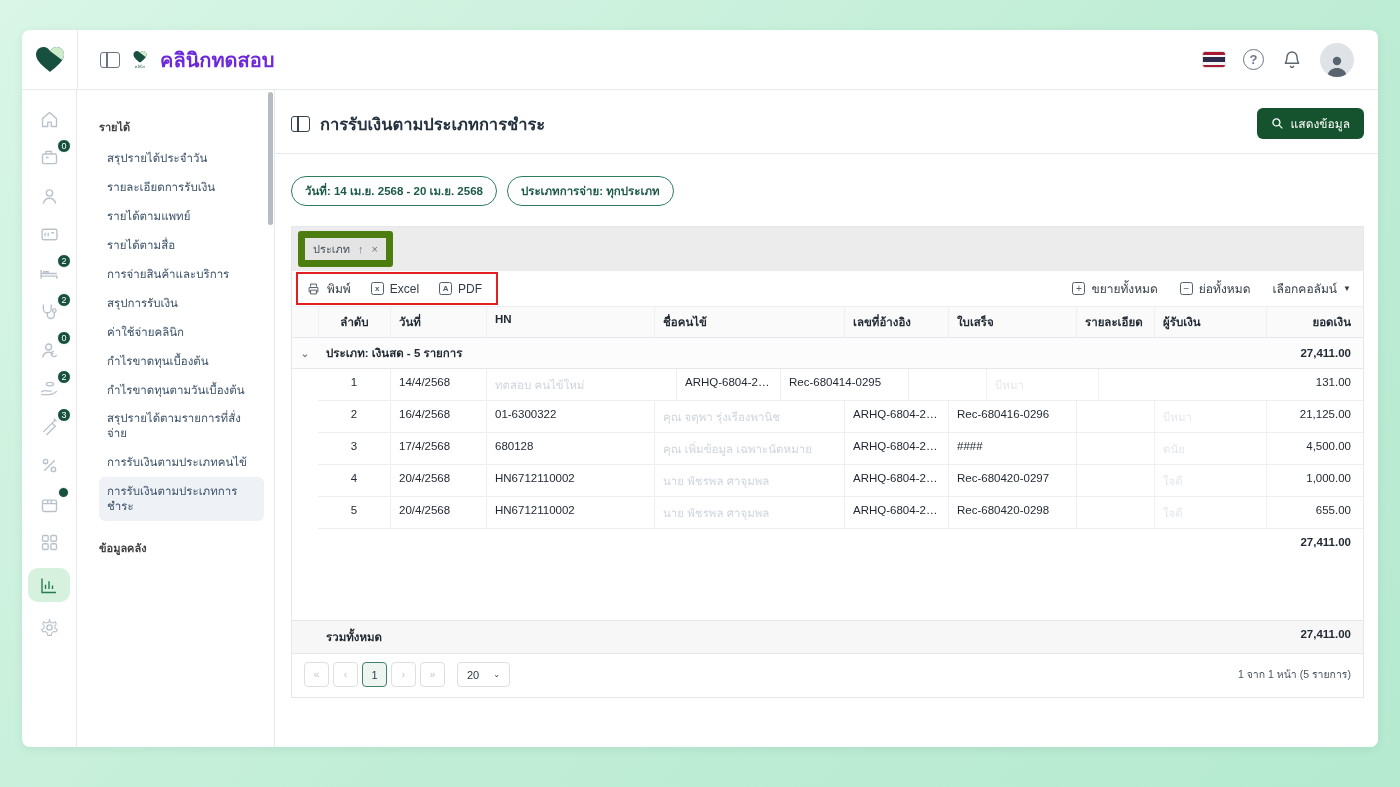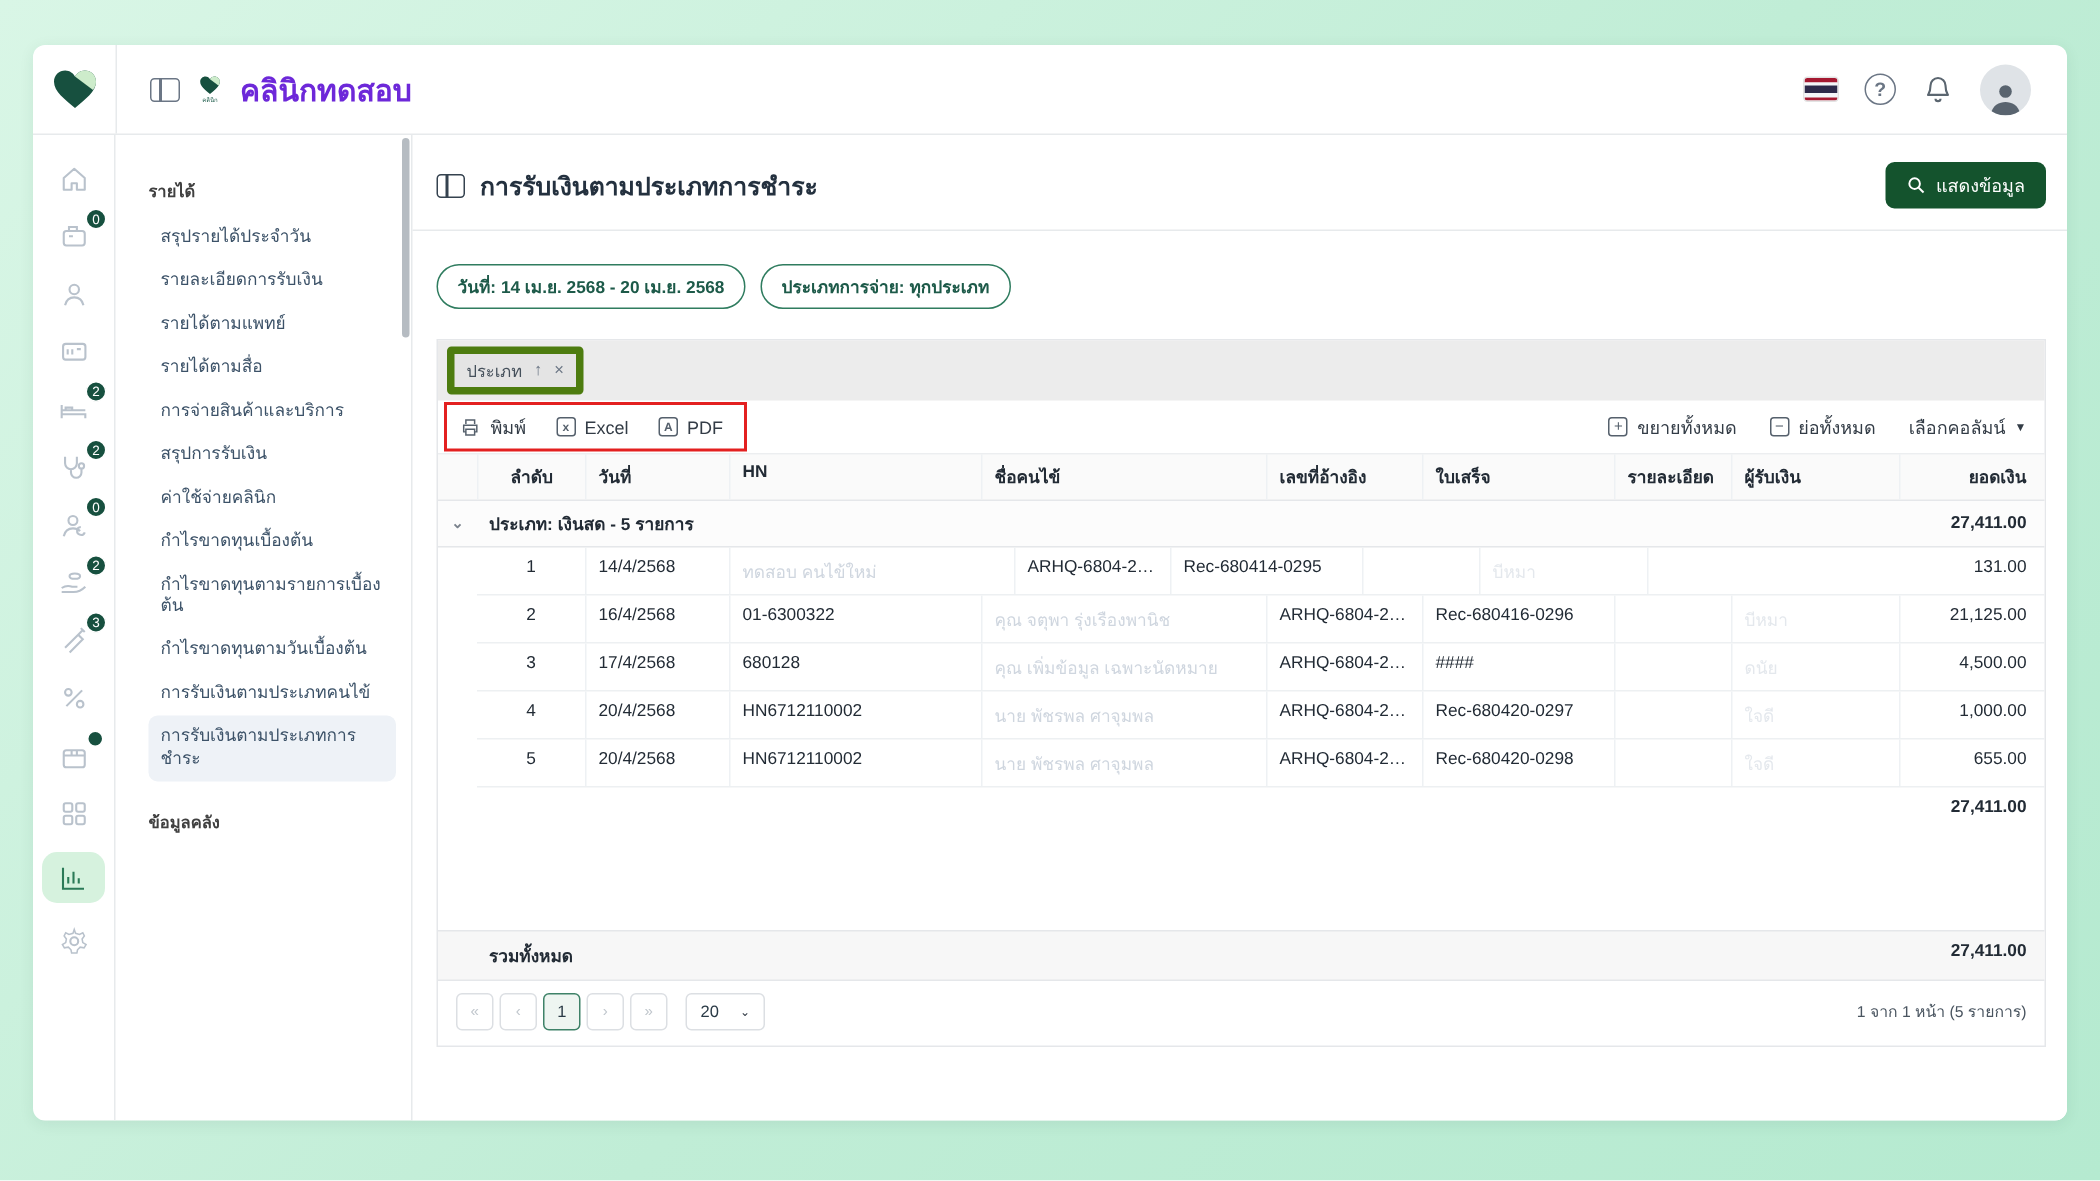--- a/index.html
+++ b/index.html
@@ -46,21 +46,21 @@
   .page-panel-icon { width:19px; height:16px; border:1.8px solid #35424f; border-radius:3px; position:relative; }
   .page-panel-icon::before { content:""; position:absolute; left:5px; top:-1px; bottom:-1px; width:1.8px; background:#35424f; }
   .show-btn { margin-left:auto; background:#14532d; color:#fff; border:none; border-radius:6px; height:31px; padding:0 14px; font-size:12px; display:flex; align-items:center; gap:7px; cursor:pointer; font-family:inherit; }
 
   .filters { display:flex; gap:10px; padding:22px 14px 14px 16px; }
   .chip { border:1px solid #2f7c5f; color:#1d5a49; border-radius:15px; padding:5px 13px; font-size:11.5px; font-weight:bold; background:#fff; }
 
   
   .tablebox { margin:6px 14px 0 16px; border:1px solid #e5e7ea; display:flex; flex-direction:column; height:472px; }
   .groupbar { background:#ececec; padding:4px 6px; display:flex; }
-  .groupchip { background:#e4e4e4; border:5px solid #4d7c0f; border-radius:3px; font-size:11px; color:#45505b; padding:2px 8px; display:flex; align-items:center; gap:8px; }
+  .groupchip { background:#e4e4e4; border:7px solid #4d7c0f; border-radius:3px; font-size:11px; color:#45505b; padding:2px 8px; display:flex; align-items:center; gap:8px; }
   .groupchip .arr, .groupchip .x { color:#6b7685; font-size:11px; cursor:pointer; }
 
   .toolbar { display:flex; align-items:center; padding:5px 12px; border-bottom:1px solid #eceef0; position:relative; }
   .tb-left { display:flex; align-items:center; gap:20px; position:relative; padding:3px 10px 3px 2px; }
   .red-annotation { position:absolute; left:-8px; top:-4px; right:-6px; bottom:-4px; border:2.5px solid #e32020; pointer-events:none; }
   .tb-btn { display:flex; align-items:center; gap:6px; font-size:12px; color:#333c46; cursor:pointer; background:none; border:none; font-family:inherit; }
   .boxletter { width:13px; height:13px; border:1.4px solid #55606c; border-radius:2.5px; font-size:8px; color:#55606c; display:flex; align-items:center; justify-content:center; font-weight:bold; }
   .tb-right { margin-left:auto; display:flex; align-items:center; gap:22px; }
   .sqicon { width:13px; height:13px; border:1.4px solid #55606c; border-radius:2.5px; font-size:10px; line-height:11px; color:#55606c; text-align:center; }
   .caret { font-size:8px; color:#333c46; }
@@ -257,24 +257,24 @@
             <div class="sb-item">รายได้ตามสื่อ</div>
 
             <div class="sb-item">การจ่ายสินค้าและบริการ</div>
 
             <div class="sb-item">สรุปการรับเงิน</div>
 
             <div class="sb-item">ค่าใช้จ่ายคลินิก</div>
 
             <div class="sb-item">กำไรขาดทุนเบื้องต้น</div>
 
-            <div class="sb-item">กำไรขาดทุนตามรายการเบื้องต้น</div>
 
             <div class="sb-item">กำไรขาดทุนตามวันเบื้องต้น</div>
 
+            <div class="sb-item">สรุปรายได้ตามรายการที่สั่งจ่าย</div>
 
             <div class="sb-item">การรับเงินตามประเภทคนไข้</div>
 
             <div class="sb-item active">การรับเงินตามประเภทการชำระ</div>
           </div>
         <div class="sb-gap"></div>
         <div class="sb-section-title">ข้อมูลคลัง</div>
         <div class="sb-thumb"></div>
       </aside>
 

